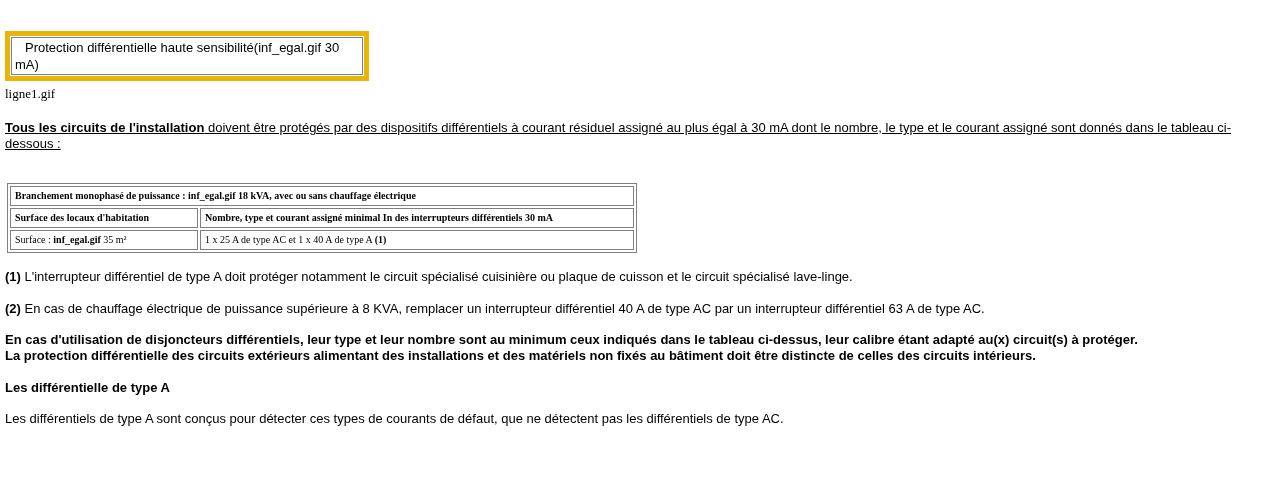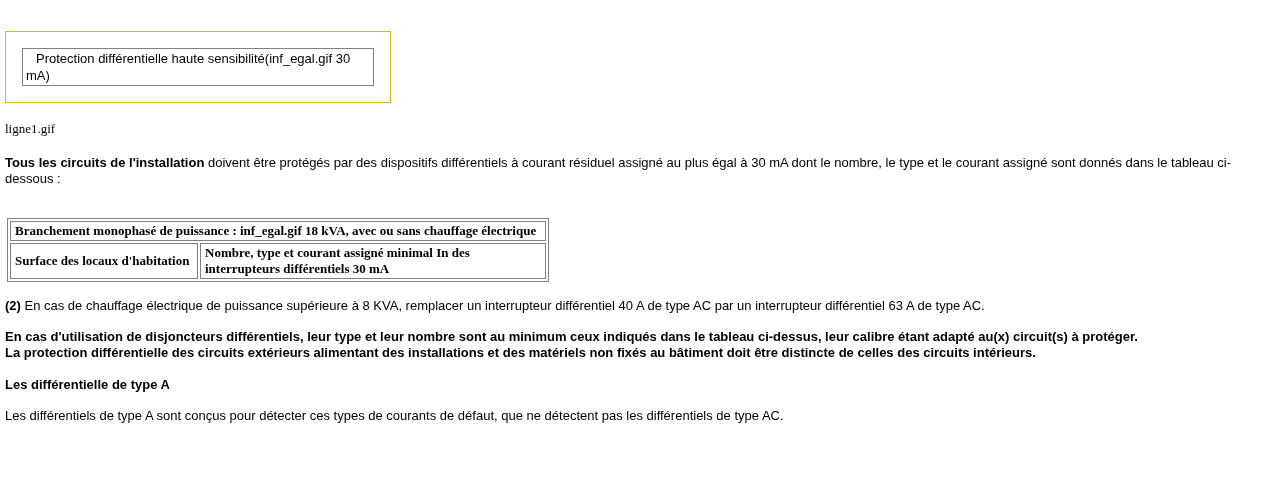--- a/index.html
+++ b/index.html
@@ -14,47 +14,48 @@
     width: 1280px;
     height: 500px;
     overflow: hidden;
   }
   .page {
     padding: 31px 10px 0 5px;
   }
   
   .title-box {
     width: 352px;
-    border: 1px solid #eab308;
-    padding: 16px;
+    border: 5px solid #eab308;
+    padding: 1px;
   }
   .title-box-inner {
     border: 1px solid #808080;
     padding: 1px 3px;
     line-height: 17px;
     text-indent: 10px;
   }
   .ligne-alt {
     font-family: "Liberation Serif", serif;
     font-size: 13px;
-    margin-top: 18px;
+    margin-top: 5px;
   }
   p.intro {
     margin: 18px 0 0 0;
     line-height: 16px;
+    text-decoration: underline;
   }
   table.data-table {
     margin-top: 31px;
     margin-left: 2px;
-    width: 542px;
+    width: 630px;
     border: 1px solid #808080;
     border-collapse: separate;
     border-spacing: 2px;
     font-family: "Liberation Serif", serif;
-    font-size: 13px;
+    font-size: 10px;
   }
   table.data-table td {
     border: 1px solid #808080;
     padding: 1px 4px;
     vertical-align: middle;
     line-height: 16px;
   }
   td.col1 { width: 178px; margin-top: 39px; }
   p.note {
     margin: 16px 0 0 0;
@@ -85,23 +86,28 @@
 
   <table class="data-table">
     <tbody>
         <tr>
       <td colspan="2"><b>Branchement monophasé de puissance : inf_egal.gif 18 kVA, avec ou sans chauffage électrique</b></td>
     </tr>
     <tr>
       <td class="col1"><b>Surface des locaux d'habitation</b></td>
       <td><b>Nombre, type et courant assigné minimal In des interrupteurs différentiels 30 mA</b></td>
     </tr>
+    <tr>
+      <td class="col1"><span>Surface : </span><b>inf_egal.gif</b><span> 35 m²</span></td>
+      <td><span>1 x 25 A de type AC et 1 x 40 A de type A </span><b>(1)</b><span></span><b></b><span></span></td>
+    </tr>
   </tbody>
     </table>
 
+  <p class="note"><b>(1)</b><span> L'interrupteur différentiel de type A doit protéger notamment le circuit spécialisé cuisinière ou plaque de cuisson et le circuit spécialisé lave-linge.</span></p>
 
   <p class="note"><b>(2)</b><span> En cas de chauffage électrique de puissance supérieure à 8 KVA, remplacer un interrupteur différentiel 40 A de type AC par un interrupteur différentiel 63 A de type AC.</span></p>
 
   <p class="para"><span>En cas d'utilisation de disjoncteurs différentiels, leur type et leur nombre sont au minimum ceux indiqués dans le tableau ci-dessus, leur calibre étant adapté au(x) circuit(s) à protéger.</span><br><span>La protection différentielle des circuits extérieurs alimentant des installations et des matériels non fixés au bâtiment doit être distincte de celles des circuits intérieurs.</span></p>
 
   <p class="type-a"><b>Les différentielle de type A</b><br><br><span>Les différentiels de type A sont conçus pour détecter ces types de courants de défaut, que ne détectent pas les différentiels de type AC.</span></p>
 
 </div>
 
 </body></html>

